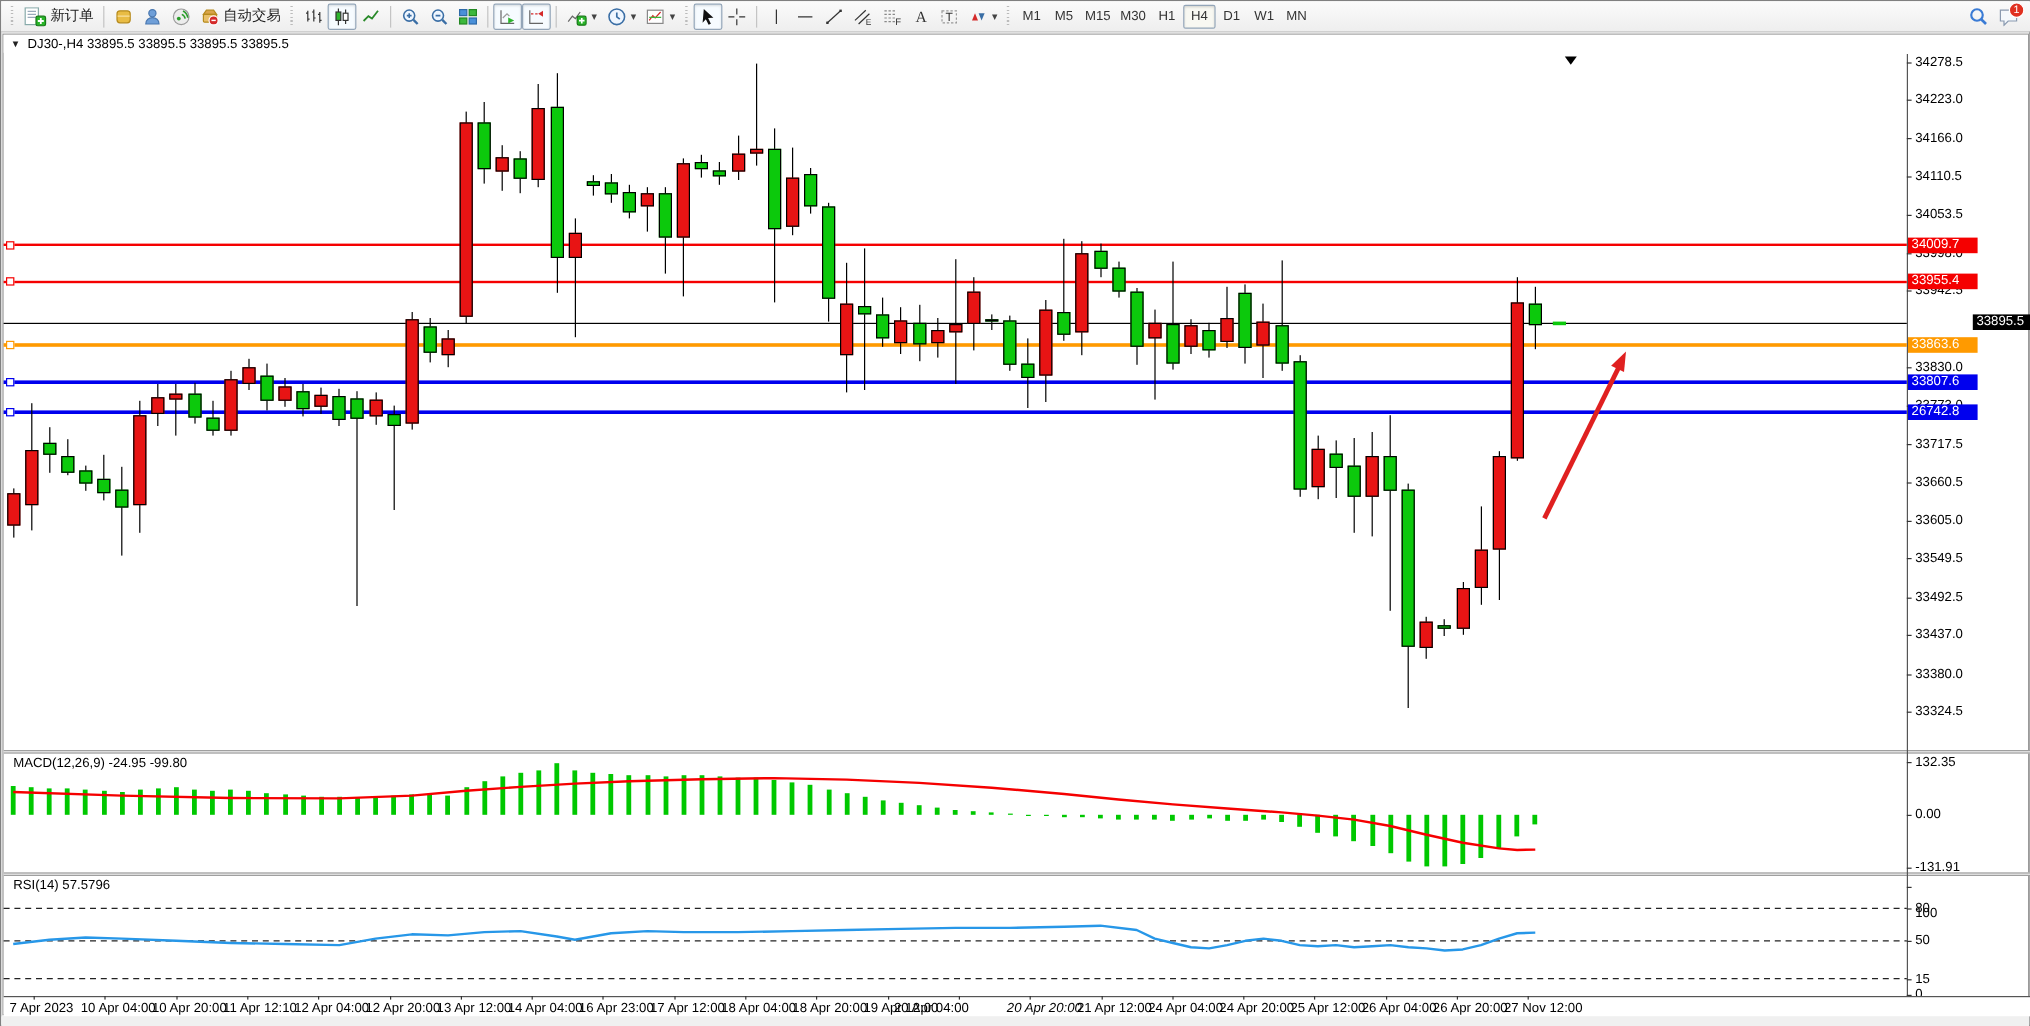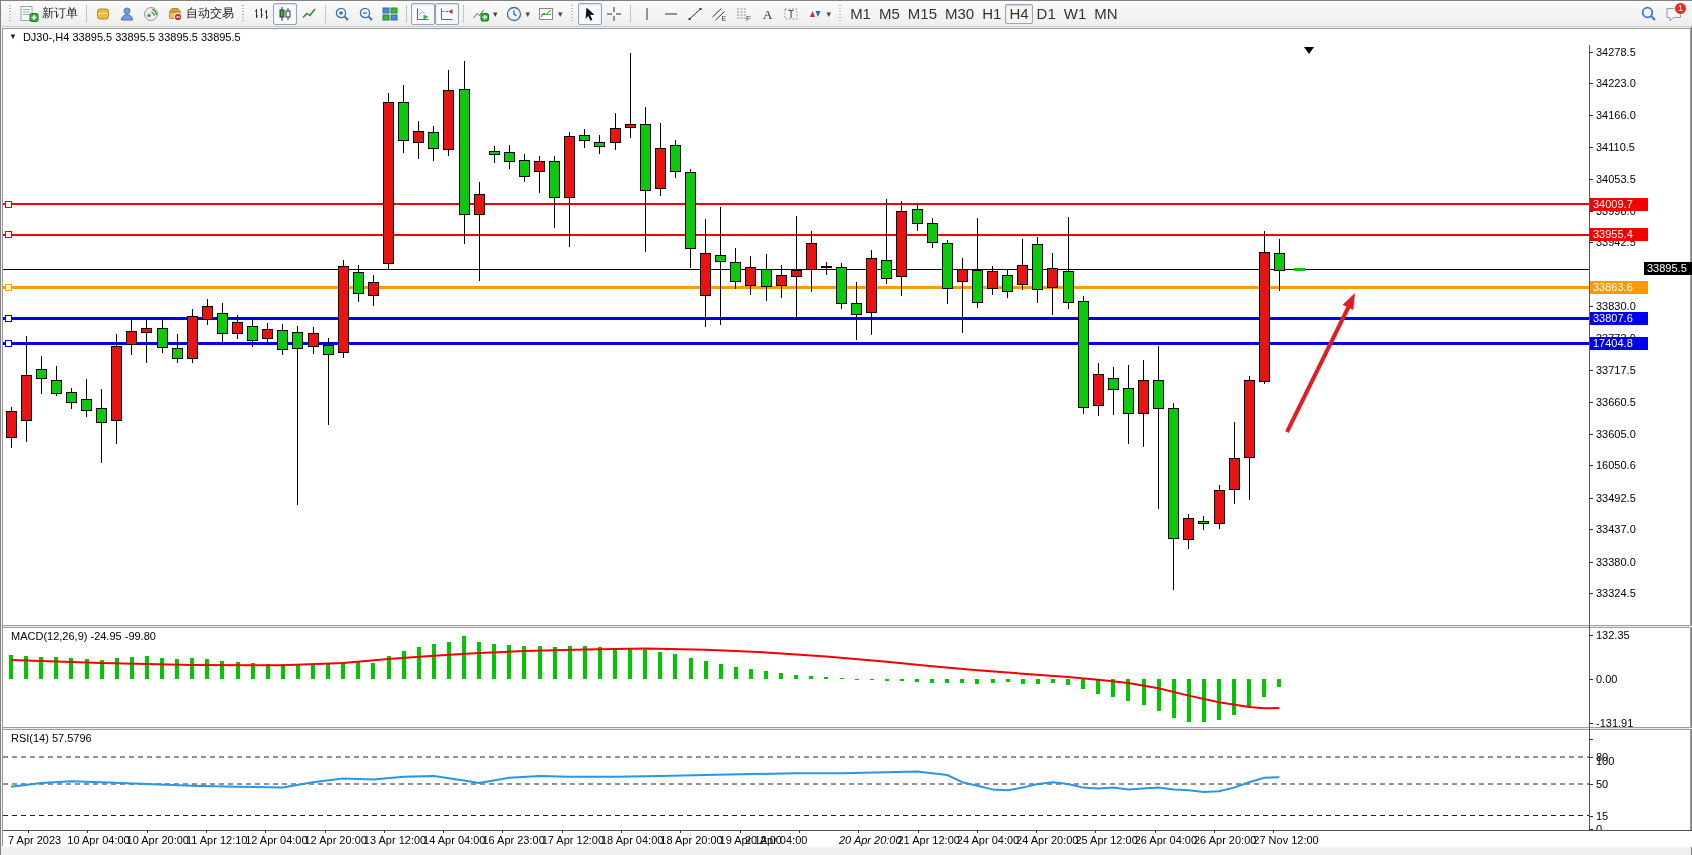--- a/index.html
+++ b/index.html
@@ -13,21 +13,21 @@
     display:flex; align-items:center; padding:0 6px 0 4px; }
   .tb-btn { height:22px; min-width:24px; display:flex; align-items:center; justify-content:center;
     gap:3px; padding:0 3px; border:1px solid transparent; border-radius:2px; color:#222; font-size:12px; cursor:default; }
   .tb-btn.active { border:1px solid #93a5b8; background:#f6fbff; box-shadow:inset 0 1px 2px rgba(0,0,0,.12); }
   .tb-btn .lbl { white-space:nowrap; }
   .tb-btn .caret { font-size:9px; color:#444; margin-left:1px; }
   .tb-sep { width:1px; height:18px; background:#c4c4c4; margin:0 4px; }
   .tb-grip { width:5px; height:18px; margin:0 3px;
     background-image:repeating-linear-gradient(#bbb 0 1px, transparent 1px 3px); background-size:2px 100%; background-repeat:no-repeat; background-position:1px 0; }
   .tb-tf { height:20px; min-width:27px; display:flex; align-items:center; justify-content:center;
-    font-size:15px; color:#333; border:1px solid transparent; border-radius:2px; padding:0 3px; }
+    font-size:11px; color:#333; border:1px solid transparent; border-radius:2px; padding:0 3px; }
   .tb-tf.active { border:1px solid #93a5b8; background:#f8f8f2; box-shadow:inset 0 1px 2px rgba(0,0,0,.15); }
   .tb-spacer { flex:1; }
   .chat-wrap { position:relative; }
   .badge { position:absolute; right:-4px; top:-4px; min-width:13px; height:13px; border-radius:7px;
     background:#e03020; color:#fff; font-size:9px; display:flex; align-items:center; justify-content:center;
     padding:0 2px; border:1px solid #fff; }
 
   
   #chart-window { position:absolute; left:1px; top:27px; width:1689px; height:818px;
     background:#fff; border:1px solid #9a9a9a; }
@@ -359,21 +359,21 @@
         <div class="tick-lbl" style="left: 1593px; top: 271.118px;">33830.0</div>
         <div class="tick-dash" style="left: 1586px; top: 309.474px;"></div>
         <div class="tick-lbl" style="left: 1593px; top: 303.474px;">33773.0</div>
         <div class="tick-dash" style="left: 1586px; top: 340.978px;"></div>
         <div class="tick-lbl" style="left: 1593px; top: 334.978px;">33717.5</div>
         <div class="tick-dash" style="left: 1586px; top: 373.334px;"></div>
         <div class="tick-lbl" style="left: 1593px; top: 367.334px;">33660.5</div>
         <div class="tick-dash" style="left: 1586px; top: 404.838px;"></div>
         <div class="tick-lbl" style="left: 1593px; top: 398.838px;">33605.0</div>
         <div class="tick-dash" style="left: 1586px; top: 436.343px;"></div>
-        <div class="tick-lbl" style="left: 1593px; top: 430.343px;">16050.6</div>
+        <div class="tick-lbl" style="left: 1593px; top: 430.343px;">33549.5</div>
         <div class="tick-dash" style="left: 1586px; top: 468.699px;"></div>
         <div class="tick-lbl" style="left: 1593px; top: 462.699px;">33492.5</div>
         <div class="tick-dash" style="left: 1586px; top: 500.203px;"></div>
         <div class="tick-lbl" style="left: 1593px; top: 494.203px;">33437.0</div>
         <div class="tick-dash" style="left: 1586px; top: 532.559px;"></div>
         <div class="tick-lbl" style="left: 1593px; top: 526.559px;">33380.0</div>
         <div class="tick-dash" style="left: 1586px; top: 564.063px;"></div>
         <div class="tick-lbl" style="left: 1593px; top: 558.063px;">33324.5</div>
         <div class="hline" style="left: 0px; top: 174.111px; width: 1586px; height: 2px; background: rgb(245, 0, 0);"></div>
         <div class="anchor-sq" style="left: 2px; top: 171.611px; border: 1.5px solid rgb(245, 0, 0);"></div>
@@ -382,21 +382,21 @@
         <div class="anchor-sq" style="left: 2px; top: 202.435px; border: 1.5px solid rgb(245, 0, 0);"></div>
         <div class="price-tag" style="left: 1587px; top: 199.435px; background: rgb(245, 0, 0);">33955.4</div>
         <div class="hline" style="left: 0px; top: 256.545px; width: 1586px; height: 3px; background: rgb(255, 154, 0);"></div>
         <div class="anchor-sq" style="left: 2px; top: 254.545px; border: 1.5px solid rgb(255, 154, 0);"></div>
         <div class="price-tag" style="left: 1587px; top: 251.545px; background: rgb(255, 154, 0);">33863.6</div>
         <div class="hline" style="left: 0px; top: 288.333px; width: 1586px; height: 3px; background: rgb(0, 0, 238);"></div>
         <div class="anchor-sq" style="left: 2px; top: 286.333px; border: 1.5px solid rgb(0, 0, 238);"></div>
         <div class="price-tag" style="left: 1587px; top: 283.333px; background: rgb(0, 0, 238);">33807.6</div>
         <div class="hline" style="left: 0px; top: 313.423px; width: 1586px; height: 3px; background: rgb(0, 0, 238);"></div>
         <div class="anchor-sq" style="left: 2px; top: 311.423px; border: 1.5px solid rgb(0, 0, 238);"></div>
-        <div class="price-tag" style="left: 1587px; top: 308.423px; background: rgb(0, 0, 238);">17404.8</div>
+        <div class="price-tag" style="left: 1587px; top: 308.423px; background: rgb(0, 0, 238);">26742.8</div>
         <div class="hline" style="left: 0px; top: 239.937px; width: 1586px; height: 1px; background: rgb(0, 0, 0);"></div>
         <div class="price-tag" style="left: 1641px; top: 233.437px; background: rgb(0, 0, 0);">33895.5</div>
         <div class="cur-dash" style="left: 1291px; top: 238.937px; width: 11px;"></div>
         <div class="shift-marker" style="left: 1301px; top: 18px;"></div>
         <div class="candle-wick" style="left: 7.5px; top: 378.159px; height: 40.8706px;"></div>
         <div class="candle-body" style="left: 2.5px; top: 382.132px; height: 27.2471px; background: rgb(232, 20, 20);"></div>
         <div class="candle-wick" style="left: 22.6px; top: 307.203px; height: 106.15px;"></div>
         <div class="candle-body" style="left: 17.6px; top: 346.371px; height: 45.9794px; background: rgb(232, 20, 20);"></div>
         <div class="candle-wick" style="left: 37.7px; top: 326.503px; height: 38.0324px;"></div>
         <div class="candle-body" style="left: 32.7px; top: 339.559px; height: 10.2176px; background: rgb(12, 201, 12);"></div>

